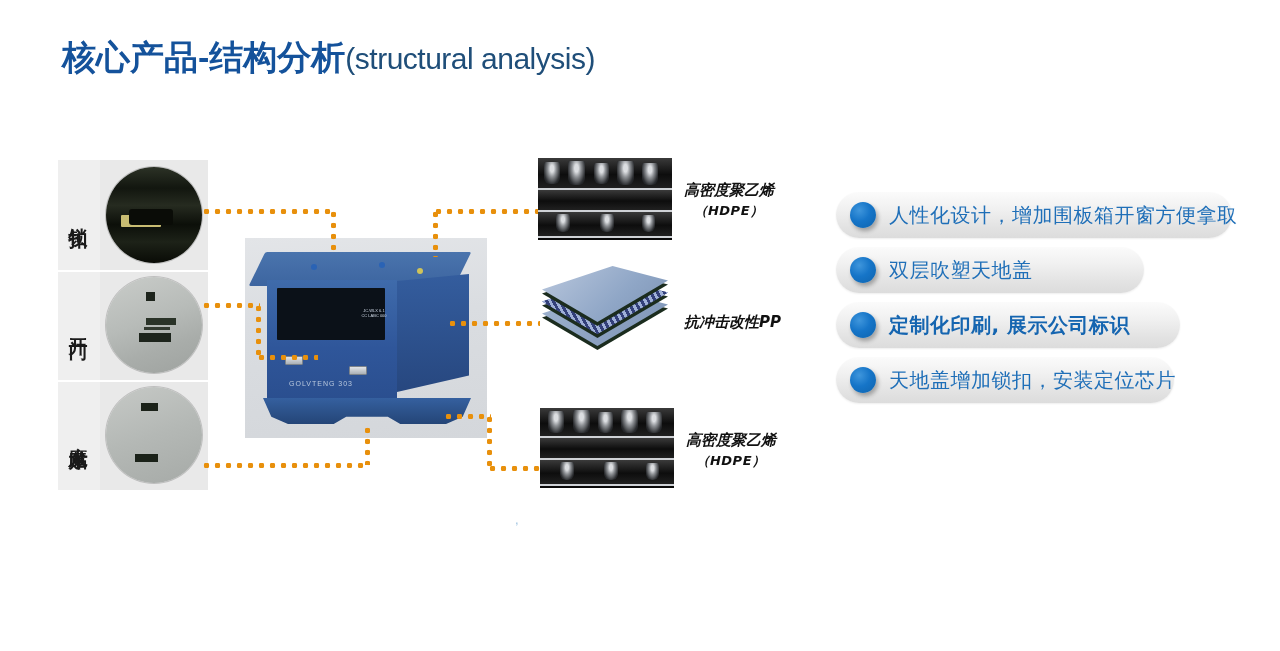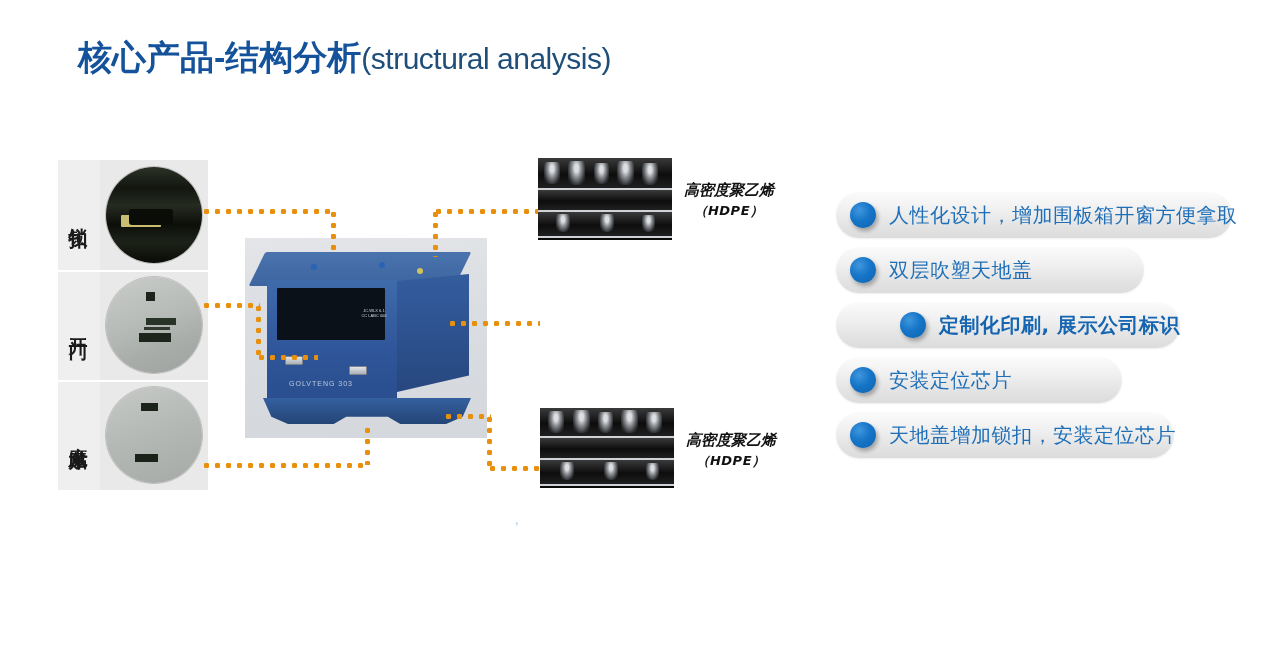--- a/index.html
+++ b/index.html
@@ -8,21 +8,21 @@
     width:1280px;height:651px;
     background:#ffffff;
     font-family:"Liberation Sans","DejaVu Sans",sans-serif;
     overflow:hidden;
     position:relative;
   }
   .slide{position:relative;width:1280px;height:651px;}
 
   
   .title{
-    position:absolute;left:78px;top:40px;
+    position:absolute;left:62px;top:40px;
     white-space:nowrap;
     line-height:1;
   }
   .title .zh{
     font-size:34px;font-weight:bold;color:#14529B;
     letter-spacing:0px;
   }
   .title .en{
     font-size:30px;font-weight:normal;color:#1F4E79;
     letter-spacing:-0.5px;
@@ -357,20 +357,34 @@
       <div class="cone" style="left:62px;top:56px;width:14px;height:18px;"></div>
       <div class="cone" style="left:104px;top:57px;width:13px;height:17px;"></div>
       <div class="stripe" style="top:78px;"></div>
     </div>
     <div class="mat-label" style="left:146px;top:22px;">
       <span>高密度聚乙烯</span>
       <span class="sub">（HDPE）</span>
     </div>
   </div>
 
+  <div class="mat" style="left:538px;top:272px;width:260px;height:96px;">
+    <div class="ppstack" style="position:absolute;left:0;top:0;width:140px;height:92px;">
+      <div class="pp-layer pp-edge" style="left:4px;top:22px;width:126px;height:56px;"></div>
+      <div class="pp-layer pp-bot" style="left:4px;top:18px;width:126px;height:56px;"></div>
+      <div class="pp-layer pp-edge" style="left:4px;top:10px;width:126px;height:56px;"></div>
+      <div class="pp-layer pp-core" style="left:4px;top:6px;width:126px;height:56px;"></div>
+      <div class="pp-layer pp-edge" style="left:4px;top:-2px;width:126px;height:56px;"></div>
+      <div class="pp-layer pp-top" style="left:4px;top:-6px;width:126px;height:56px;"></div>
+    </div>
+    <div class="mat-label" style="left:146px;top:40px;">
+      <span>抗冲击改性PP</span>
+      <span class="sub"></span>
+    </div>
+  </div>
 
   <div class="mat" style="left:540px;top:408px;width:260px;height:88px;">
     <div class="hdpe" style="left:0;top:0;position:absolute;width:134px;height:80px;">
       <div class="band" style="top:0;height:28px;"></div>
       <div class="cone" style="left:8px;top:3px;width:16px;height:22px;"></div>
       <div class="cone" style="left:33px;top:2px;width:17px;height:23px;"></div>
       <div class="cone" style="left:58px;top:4px;width:15px;height:21px;"></div>
       <div class="cone" style="left:81px;top:2px;width:17px;height:23px;"></div>
       <div class="cone" style="left:106px;top:4px;width:16px;height:21px;"></div>
       <div class="stripe" style="top:28px;"></div>
@@ -395,29 +409,25 @@
     <div class="feat" style="width:396px;">
       <div class="feat-bullet"></div>
       <div class="feat-text">人性化设计，增加围板箱开窗方便拿取</div>
     </div>
 
     <div class="feat" style="width:308px;">
       <div class="feat-bullet"></div>
       <div class="feat-text">双层吹塑天地盖</div>
     </div>
 
-    <div class="feat bold" style="width:344px;justify-content:flex-end;">
+    <div class="feat bold" style="width:344px;">
       <div class="feat-bullet"></div>
       <div class="feat-text">定制化印刷, 展示公司标识</div>
     </div>
 
-    <div class="feat" style="width:286px;">
-      <div class="feat-bullet"></div>
-      <div class="feat-text">安装定位芯片</div>
-    </div>
 
     <div class="feat" style="width:338px;">
       <div class="feat-bullet"></div>
       <div class="feat-text">天地盖增加锁扣，安装定位芯片</div>
     </div>
 
   </div>
 
 </div>
 

